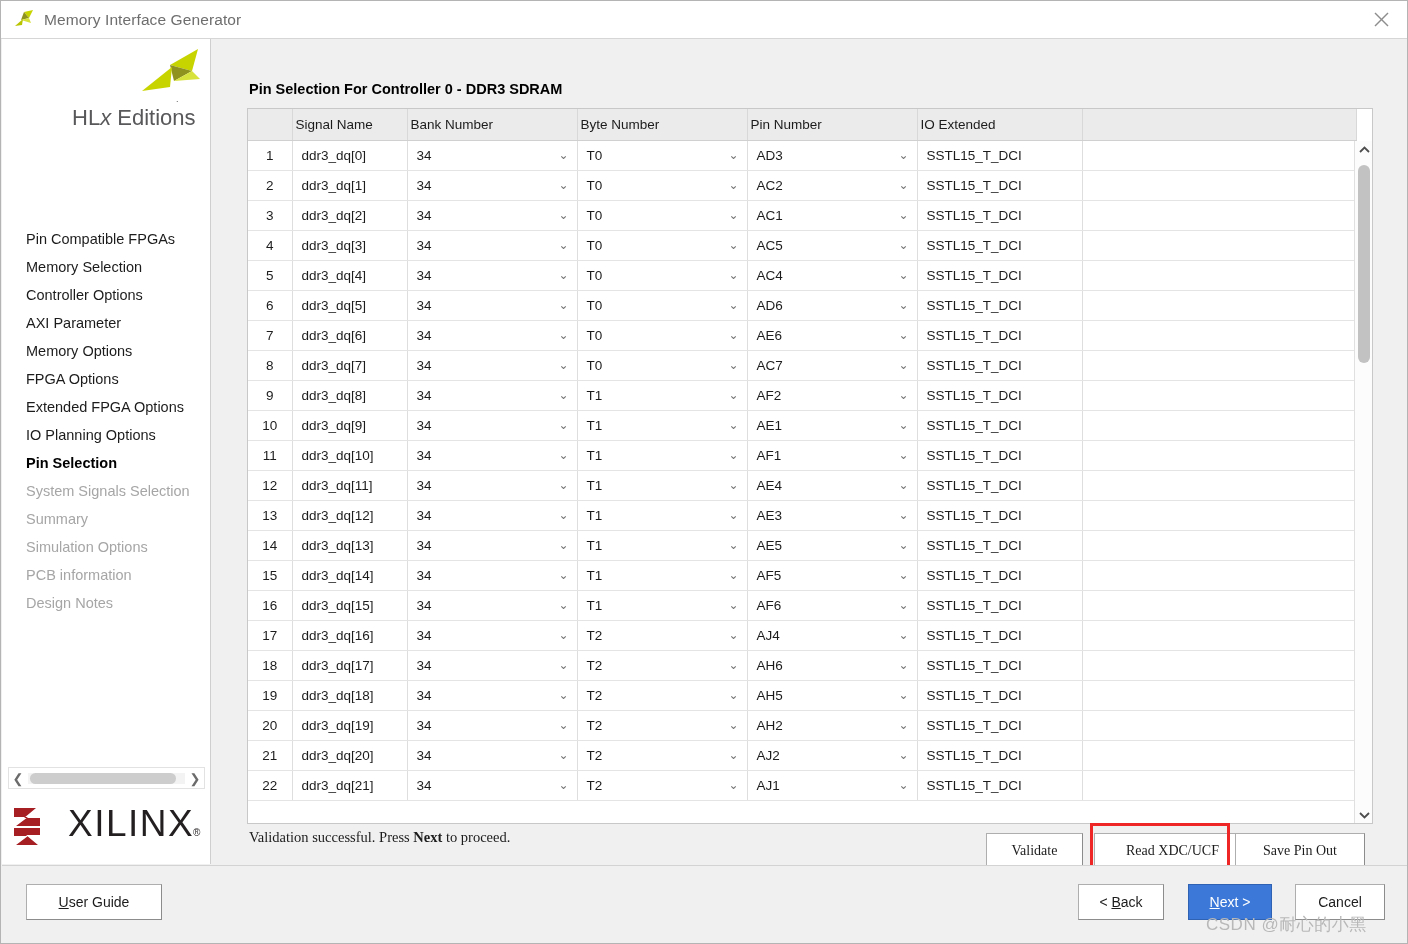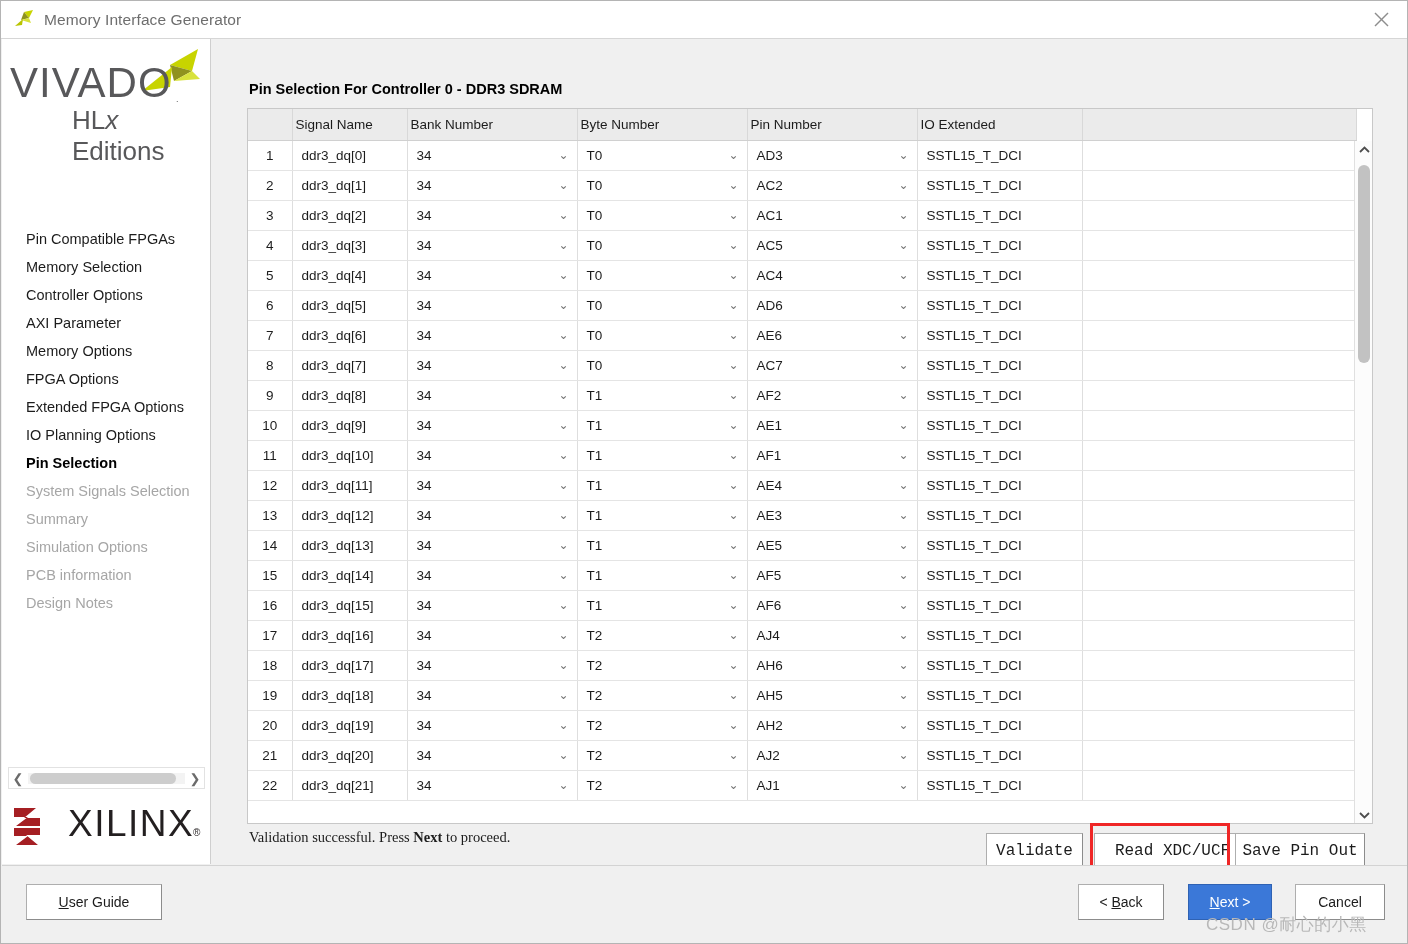--- a/index.html
+++ b/index.html
@@ -51,21 +51,21 @@
   #vivado-logo .word {
     position: absolute; left: 0px; top: 12px;
     font-size: 42px; letter-spacing: 1px; color: #58585a;
     font-family: "Liberation Sans", sans-serif; font-weight: 300;
   }
   #vivado-logo .reg {
     position:absolute; left: 166px; top: 47px; font-size: 9px; color:#58585a;
   }
   #vivado-logo .hlx {
     position: absolute; left: 62px; top: 58px;
-    font-size: 26px; color: #58585a;
+    font-size: 22px; color: #58585a;
   }
   #vivado-logo .hlx i { font-style: italic; }
 
   .nav {
     position: absolute; left: 24px; top: 186px;
     width: 180px;
   }
   .nav-item {
     font-size: 14.5px; color: #1c1c1c;
     line-height: 28px; height: 28px;
@@ -182,23 +182,23 @@
     font-family: "Liberation Serif", serif;
     font-size: 14.5px; color: #1c1c1c;
   }
   #status-text b { font-weight: bold; }
 
   .act-btn {
     position: absolute; top: 794px; height: 36px;
     background: #ffffff;
     border: 1px solid #aeaeae;
     border-bottom-color: #8c8c8c; border-right-color: #8c8c8c;
-    font-size: 16px; color: #1c1c1c;
+    font-size: 14px; color: #1c1c1c;
     cursor: pointer;
-    font-family: Liberation Mono, monospace;
+    font-family: Liberation Serif, serif;
   }
   #btn-validate   { left: 775px; width: 97px; }
   #btn-readxdc    { left: 883px; width: 157px; }
   #btn-savepinout { left: 1024px; width: 130px; }
 
   #red-highlight {
     position: absolute; left: 879px; top: 784px;
     width: 140px; height: 56px;
     border: 3px solid #ef2626;
     pointer-events: none;
@@ -258,21 +258,20 @@
 
   <div id="leftpanel">
 
     <div id="vivado-logo">
       <svg width="62" height="52" viewBox="0 0 62 52" style="position:absolute;left:130px;top:0px;">
         <path d="M30 18 L58 2 L52 24 Z" fill="#c8d400"></path>
         <path d="M30 18 L52 24 L34 34 Z" fill="#8f921f"></path>
         <path d="M34 34 L52 24 L60 32 Z" fill="#d8e23c"></path>
         <path d="M2 44 L32 20 L30 40 Z" fill="#c8d400"></path>
       </svg>
-      <span class="word">VIVADO</span>
       <span class="reg">.</span>
       <span class="hlx"><span>HL</span><i>x</i><span> Editions</span></span>
     </div>
 
     <div class="nav">
       <div class="nav-item">Pin Compatible FPGAs</div>
       <div class="nav-item">Memory Selection</div>
       <div class="nav-item">Controller Options</div>
       <div class="nav-item">AXI Parameter</div>
       <div class="nav-item">Memory Options</div>

